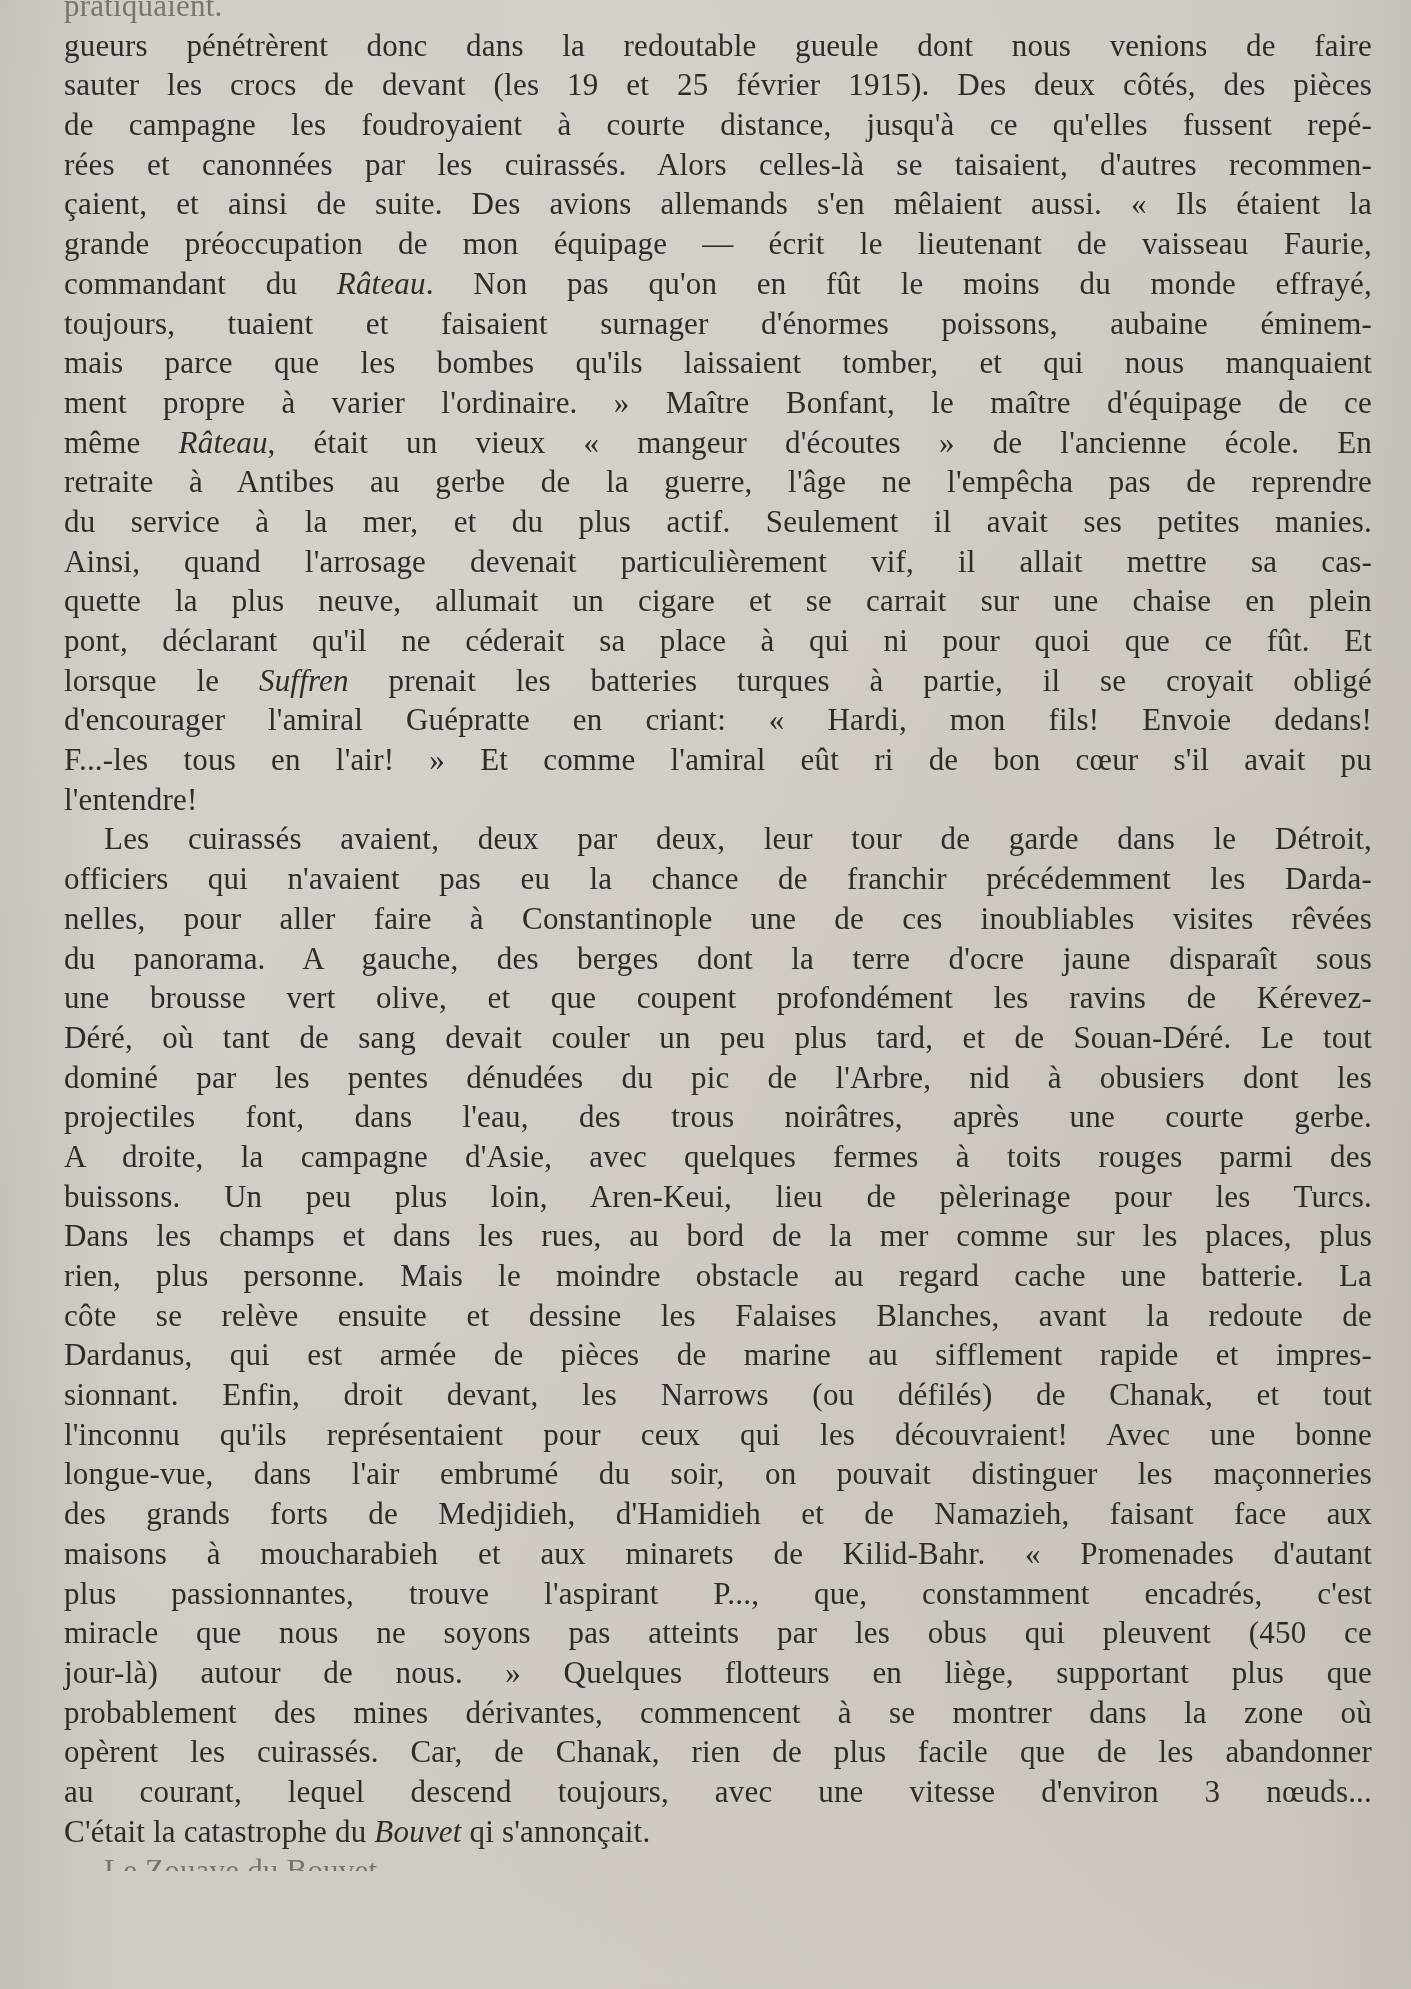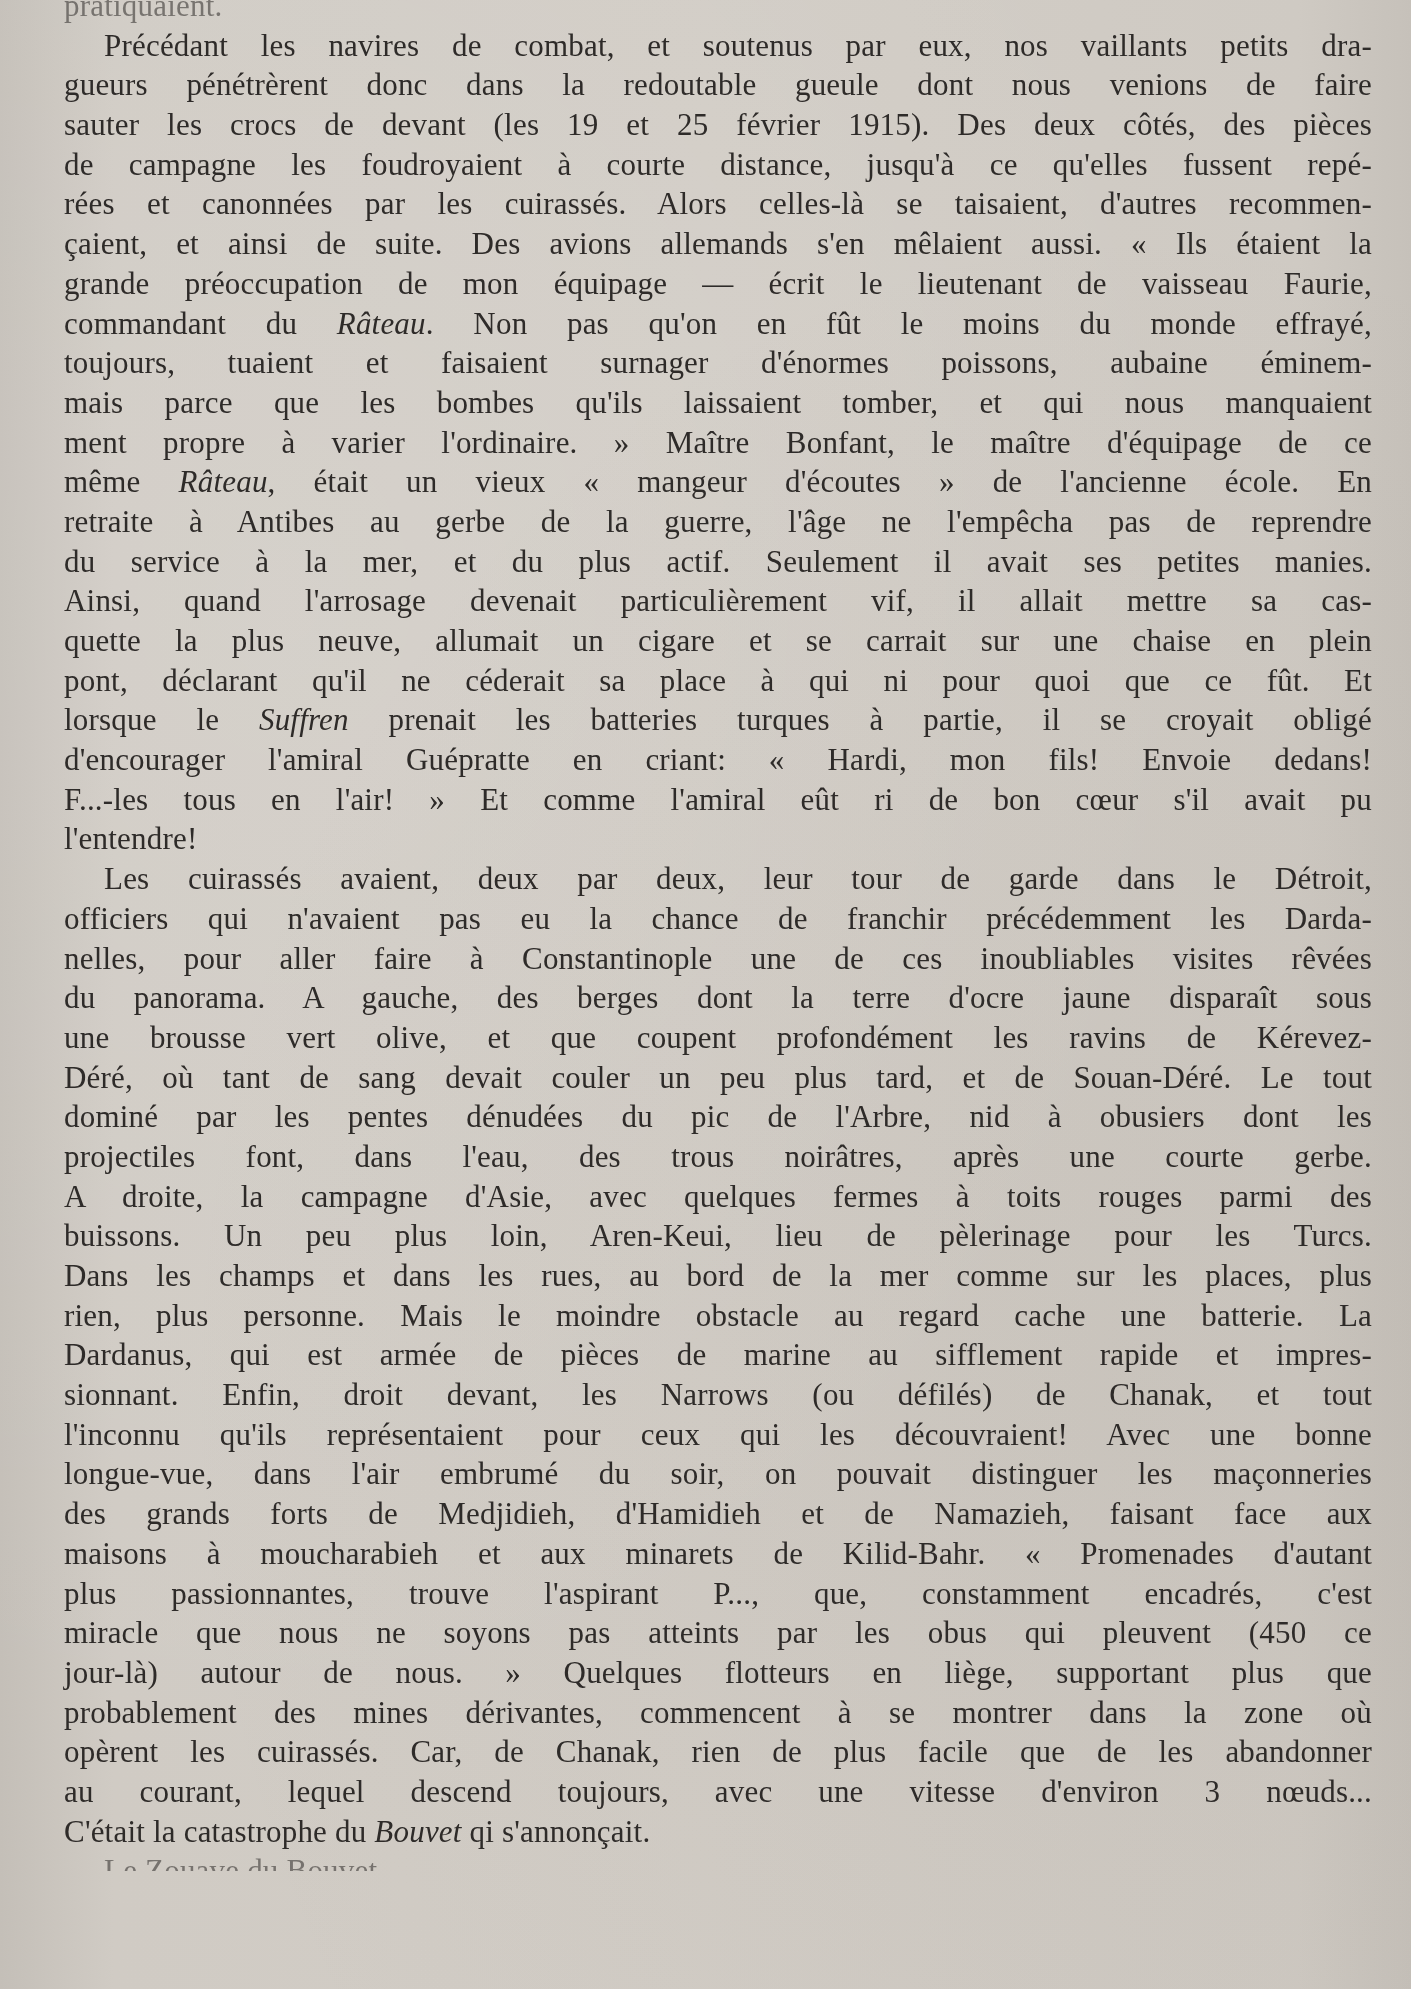--- a/index.html
+++ b/index.html
@@ -47,21 +47,20 @@
     }
     em { font-style: italic; }
   </style>
 </head>
 <body>
 
 <div class="page" id="page">
   <div class="line last cut">pratiquaient.</div>
   <div id="para-container">
       <div>
-        <div class="line indent">Précédant les navires de combat, et soutenus par eux, nos vaillants petits dra-</div>
         <div class="line">gueurs pénétrèrent donc dans la redoutable gueule dont nous venions de faire</div>
         <div class="line">sauter les crocs de devant (les 19 et 25 février 1915). Des deux côtés, des pièces</div>
         <div class="line">de campagne les foudroyaient à courte distance, jusqu'à ce qu'elles fussent repé-</div>
         <div class="line">rées et canonnées par les cuirassés. Alors celles-là se taisaient, d'autres recommen-</div>
         <div class="line">çaient, et ainsi de suite. Des avions allemands s'en mêlaient aussi. « Ils étaient la</div>
         <div class="line">grande préoccupation de mon équipage — écrit le lieutenant de vaisseau Faurie,</div>
         <div class="line">commandant du <em>Râteau</em>. Non pas qu'on en fût le moins du monde effrayé,</div>
         <div class="line">toujours, tuaient et faisaient surnager d'énormes poissons, aubaine éminem-</div>
         <div class="line">mais parce que les bombes qu'ils laissaient tomber, et qui nous manquaient</div>
         <div class="line">ment propre à varier l'ordinaire. » Maître Bonfant, le maître d'équipage de ce</div>
@@ -82,20 +81,21 @@
         <div class="line">nelles, pour aller faire à Constantinople une de ces inoubliables visites rêvées</div>
         <div class="line">du panorama. A gauche, des berges dont la terre d'ocre jaune disparaît sous</div>
         <div class="line">une brousse vert olive, et que coupent profondément les ravins de Kérevez-</div>
         <div class="line">Déré, où tant de sang devait couler un peu plus tard, et de Souan-Déré. Le tout</div>
         <div class="line">dominé par les pentes dénudées du pic de l'Arbre, nid à obusiers dont les</div>
         <div class="line">projectiles font, dans l'eau, des trous noirâtres, après une courte gerbe.</div>
         <div class="line">A droite, la campagne d'Asie, avec quelques fermes à toits rouges parmi des</div>
         <div class="line">buissons. Un peu plus loin, Aren-Keui, lieu de pèlerinage pour les Turcs.</div>
         <div class="line">Dans les champs et dans les rues, au bord de la mer comme sur les places, plus</div>
         <div class="line">rien, plus personne. Mais le moindre obstacle au regard cache une batterie. La</div>
+        <div class="line">côte se relève ensuite et dessine les Falaises Blanches, avant la redoute de</div>
         <div class="line">Dardanus, qui est armée de pièces de marine au sifflement rapide et impres-</div>
         <div class="line">sionnant. Enfin, droit devant, les Narrows (ou défilés) de Chanak, et tout</div>
         <div class="line">l'inconnu qu'ils représentaient pour ceux qui les découvraient! Avec une bonne</div>
         <div class="line">longue-vue, dans l'air embrumé du soir, on pouvait distinguer les maçonneries</div>
         <div class="line">des grands forts de Medjidieh, d'Hamidieh et de Namazieh, faisant face aux</div>
         <div class="line">maisons à moucharabieh et aux minarets de Kilid-Bahr. « Promenades d'autant</div>
         <div class="line">plus passionnantes, trouve l'aspirant P..., que, constamment encadrés, c'est</div>
         <div class="line">miracle que nous ne soyons pas atteints par les obus qui pleuvent (450 ce</div>
         <div class="line">jour-là) autour de nous. » Quelques flotteurs en liège, supportant plus que</div>
         <div class="line">probablement des mines dérivantes, commencent à se montrer dans la zone où</div>

